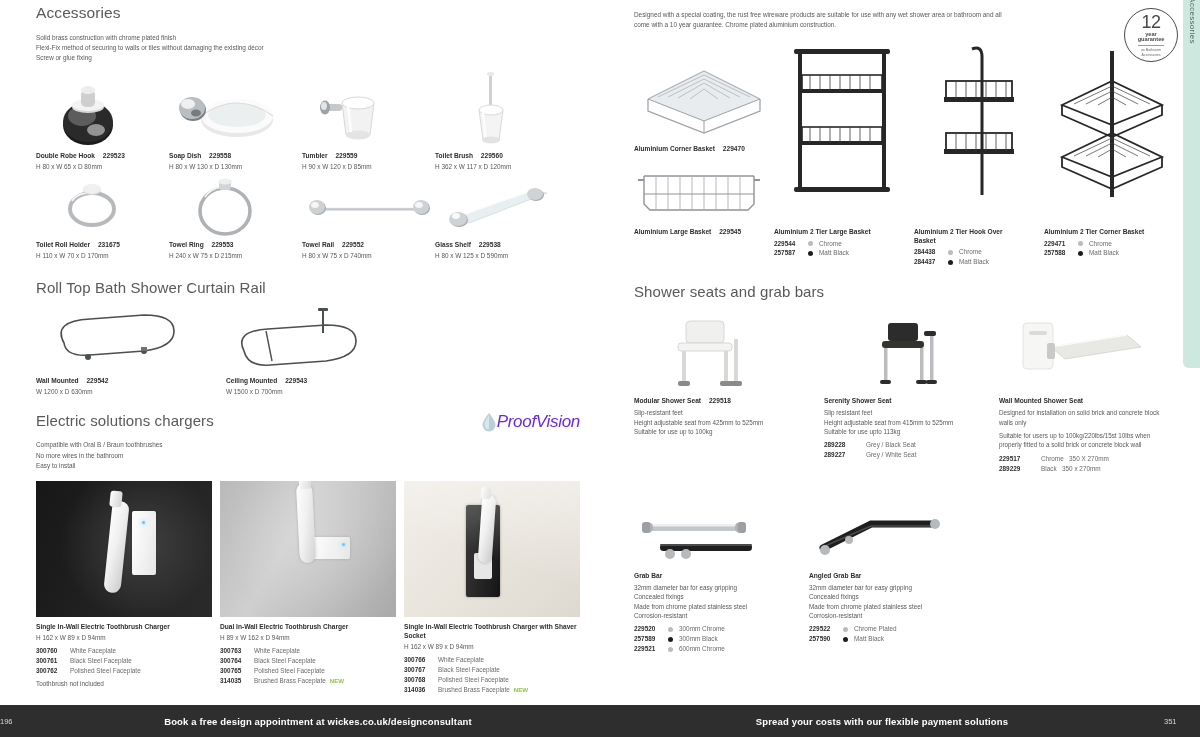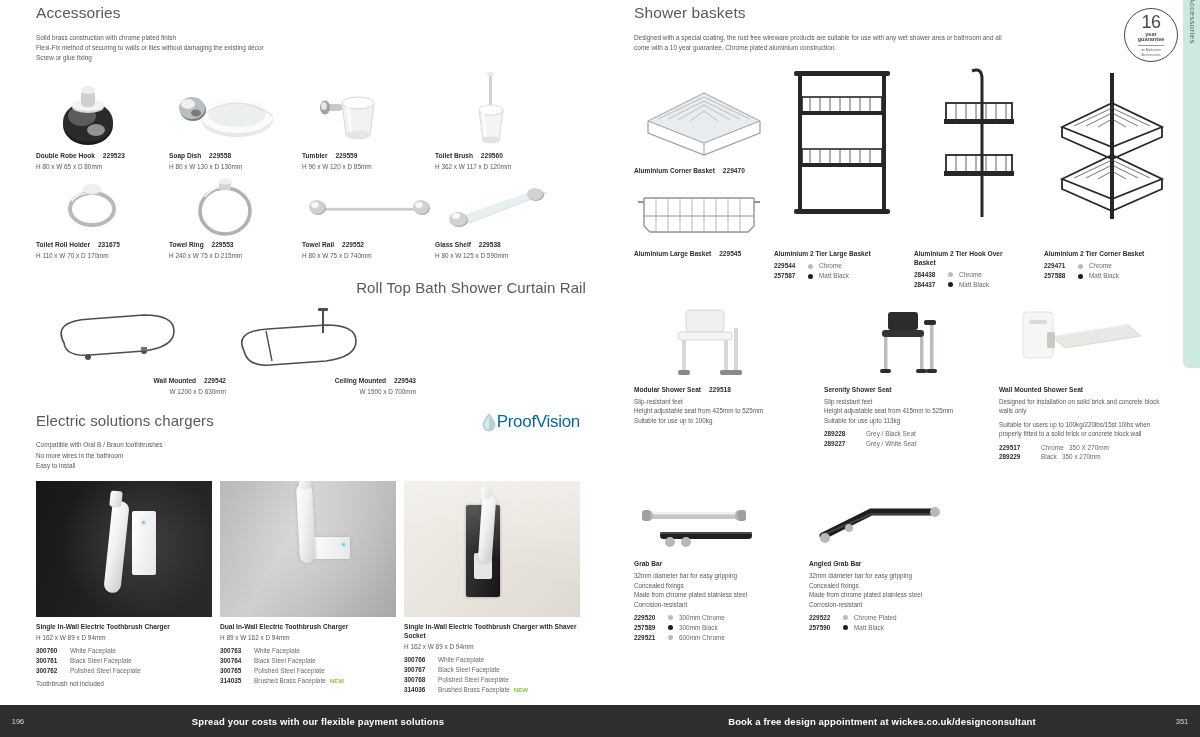--- a/index.html
+++ b/index.html
@@ -75,21 +75,21 @@
   }
   .dock-dark {
     position: absolute; border-radius: 2px;
     background: linear-gradient(100deg,#3a3a3a,#151515);
     box-shadow: 0 0 3px rgba(0,0,0,.35);
   }
   .led { position: absolute; width: 3px; height: 3px; border-radius: 50%; background: #49c4ef; box-shadow: 0 0 4px #49c4ef; }
 
   
   .pv-logo { display: flex; align-items: center; }
-  .pv-text { font-size: 17px; color: #0369a1; letter-spacing: -.3px; }
+  .pv-text { font-size: 17px; color: #6d28d9; letter-spacing: -.3px; font-style: italic; }
 
   
   .guarantee {
     position: absolute; right: 22px; top: 8px;
     width: 54px; height: 54px; border-radius: 50%;
     border: 1.2px solid #4a4a4a;
     display: flex; flex-direction: column; align-items: center; justify-content: center;
     text-align: center; line-height: 1;
   }
   .g-num { font-size: 18px; color: #4a4a4a; font-weight: 300; letter-spacing: -.5px; }
@@ -110,21 +110,21 @@
     transform: translateX(-50%) rotate(90deg); transform-origin: center;
     white-space: nowrap; font-size: 8px; color: #4f6b62; letter-spacing: .3px;
   }
 
   
   .footer {
     position: absolute; left: 0; bottom: 0; width: 1200px; height: 32px;
     background: #2e2e2e; color: #ffffff;
     display: flex; align-items: center;
   }
-  .footer-num { font-size: 7.5px; color: #d9d9d9; width: 36px; text-align: center; flex: 0 0 36px; }
+  .footer-num { font-size: 7.5px; color: #d9d9d9; width: 36px; text-align: left; flex: 0 0 36px; }
   .footer-half { flex: 1 1 0; text-align: center; font-size: 9.5px; font-weight: 700; letter-spacing: .15px; }
 </style>
 </head>
 <body>
 
 <div class="spread">
 
   <div class="page page-left">
 
     <div class="hdr-accessories">
@@ -283,21 +283,21 @@
       </div>
       <div class="col4">
         <div class="prod-name">
           <span>Glass Shelf</span>
           <span class="prod-code" style="margin-left:6px">229538</span>
         </div>
         <div class="prod-dims">H 80 x W 125 x D 590mm</div>
       </div>
     </div>
 
-    <div style="margin-top:18px;text-align:right;">
+    <div style="margin-top:18px;">
       <h2 class="sub-title">Roll Top Bath Shower Curtain Rail</h2>
 
       <div style="display:flex; margin-top:10px; height:66px;">
         <div style="width:190px; flex:0 0 190px;">
           <svg width="190" height="66" viewBox="0 0 190 66">
             <path d="M28 36 q-12 -22 26 -24 L108 8 q30 0 30 16 q0 16 -30 20 L54 48 q-24 2 -26 -12 Z" fill="none" stroke="#4a4f52" stroke-width="1.6"></path>
             <circle cx="52" cy="50" r="3" fill="#4a4f52"></circle>
             <circle cx="108" cy="44" r="3" fill="#4a4f52"></circle>
             <rect x="105" y="40" width="6" height="4" fill="#6e7376"></rect>
           </svg>
@@ -442,29 +442,28 @@
     </div>
   </div>
 
   <div class="page page-right">
 
     <div class="side-tab">
       <span>Accessories</span>
     </div>
 
     <div class="guarantee">
-      <div class="g-num">16</div>
+      <div class="g-num">12</div>
       <div class="g-year">year</div>
       <div class="g-guar">guarantee</div>
       <div class="g-rule"></div>
       <div class="g-sub">on Bathroom</div>
       <div class="g-sub">Accessories</div>
     </div>
 
-    <h1 class="sec-title" style="margin-top:4px;">Shower baskets</h1>
 
     <div class="blurb" style="margin-top:10px; width:505px;">
       <div>Designed with a special coating, the rust free wireware products are suitable for use with any wet shower area or bathroom and all</div>
       <div>come with a 10 year guarantee. Chrome plated aluminium construction.</div>
     </div>
 
     <div style="display:flex; margin-top:14px; height:98px;">
       <div style="width:140px; flex:0 0 140px;">
         <svg width="140" height="98" viewBox="0 0 140 98">
           <path d="M14 54 L70 26 L126 54 L70 76 Z" fill="#e9ecee" stroke="#9aa0a4" stroke-width="1"></path>
@@ -634,20 +633,21 @@
           <span class="var-label">Chrome</span>
         </div>
         <div class="var-row">
           <span class="var-code">257588</span>
           <span class="var-swatch" style="background:#1d1d1d"></span>
           <span class="var-label">Matt Black</span>
         </div>
       </div>
     </div>
 
+    <h2 class="sub-title" style="margin-top:16px;">Shower seats and grab bars</h2>
 
     <div style="display:flex; margin-top:12px; height:78px;">
       <div style="width:190px; flex:0 0 190px;">
         <svg width="190" height="78" viewBox="0 0 190 78">
           <rect x="52" y="8" width="38" height="22" rx="4" fill="#f0f0ee" stroke="#cfcfcc" stroke-width=".8"></rect>
           <rect x="44" y="30" width="54" height="8" rx="3" fill="#f4f4f2" stroke="#cfcfcc" stroke-width=".8"></rect>
           <rect x="48" y="38" width="4" height="32" fill="#d8d8d5"></rect>
           <rect x="90" y="38" width="4" height="32" fill="#d8d8d5"></rect>
           <rect x="44" y="68" width="12" height="5" rx="2" fill="#8a8a88"></rect>
           <rect x="86" y="68" width="12" height="5" rx="2" fill="#8a8a88"></rect>
@@ -787,16 +787,16 @@
           <span class="var-label">Matt Black</span>
         </div>
       </div>
     </div>
 
   </div>
 </div>
 
 <div class="footer">
   <div class="footer-num">196</div>
+  <div class="footer-half">Book a free design appointment at wickes.co.uk/designconsultant</div>
   <div class="footer-half">Spread your costs with our flexible payment solutions</div>
-  <div class="footer-half">Book a free design appointment at wickes.co.uk/designconsultant</div>
   <div class="footer-num">351</div>
 </div>
 
 </body></html>

